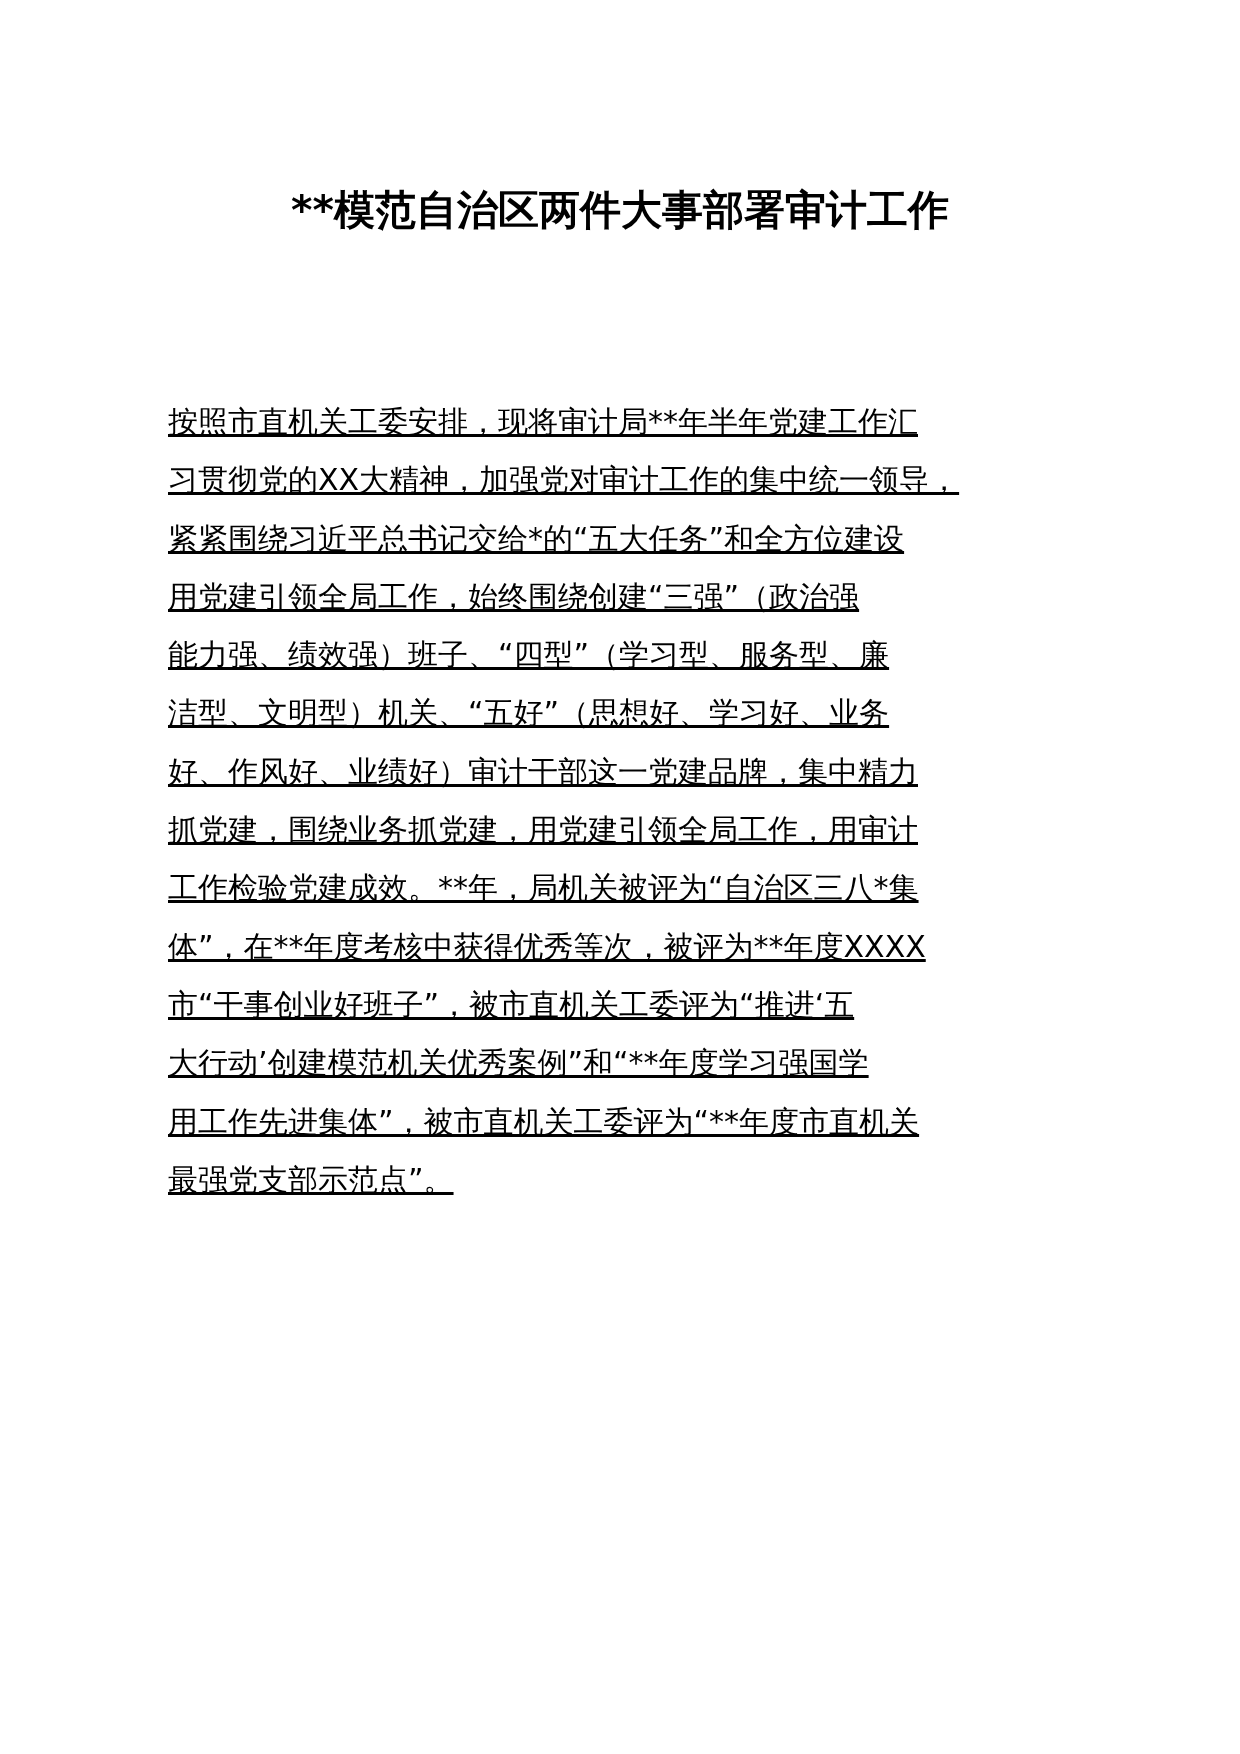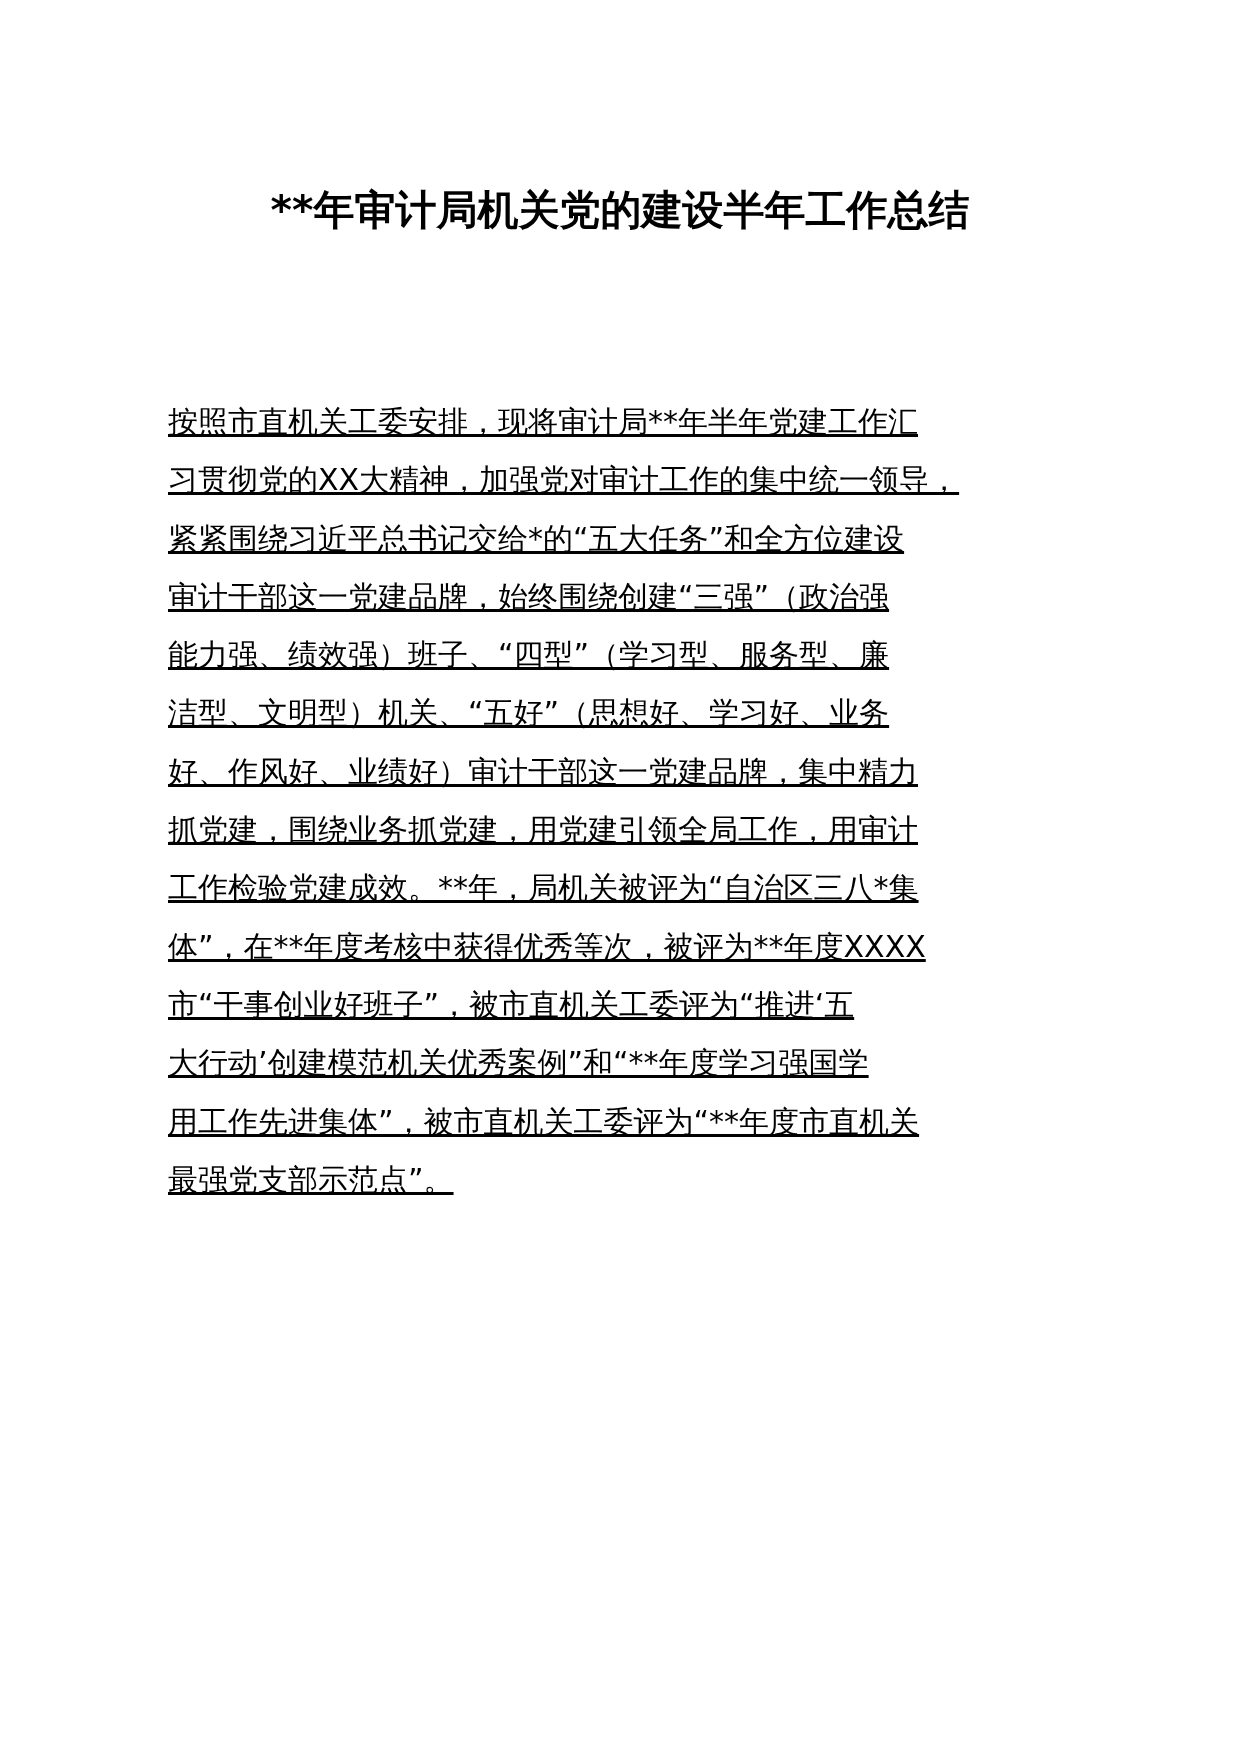--- a/index.html
+++ b/index.html
@@ -48,30 +48,30 @@
       font-size: 30px;
       white-space: nowrap;
       letter-spacing: 0px;
       text-decoration: underline;
     }
   </style>
 </head>
 <body>
 
 <div class="page">
-  <h1 class="title">**年审计局机关党的建设半年工作总结</h1>
+  <h1 class="title">**模范自治区两件大事部署审计工作</h1>
 
   <div class="body-text">
     <div class="paragraph">
       <span class="line">按照市直机关工委安排，现将审计局**年半年党建工作汇</span>
     </div>
     <div class="paragraph">
       <span class="line">习贯彻党的XX大精神，加强党对审计工作的集中统一领导，</span>
       <span class="line">紧紧围绕习近平总书记交给*的“五大任务”和全方位建设</span>
-      <span class="line">审计干部这一党建品牌，始终围绕创建“三强”（政治强</span>
+      <span class="line">用党建引领全局工作，始终围绕创建“三强”（政治强</span>
       <span class="line">能力强、绩效强）班子、“四型”（学习型、服务型、廉</span>
       <span class="line">洁型、文明型）机关、“五好”（思想好、学习好、业务</span>
       <span class="line">好、作风好、业绩好）审计干部这一党建品牌，集中精力</span>
       <span class="line">抓党建，围绕业务抓党建，用党建引领全局工作，用审计</span>
       <span class="line">工作检验党建成效。**年，局机关被评为“自治区三八*集</span>
       <span class="line">体”，在**年度考核中获得优秀等次，被评为**年度XXXX</span>
       <span class="line">市“干事创业好班子”，被市直机关工委评为“推进‘五</span>
       <span class="line">大行动’创建模范机关优秀案例”和“**年度学习强国学</span>
       <span class="line">用工作先进集体”，被市直机关工委评为“**年度市直机关</span>
       <span class="line">最强党支部示范点”。</span>

